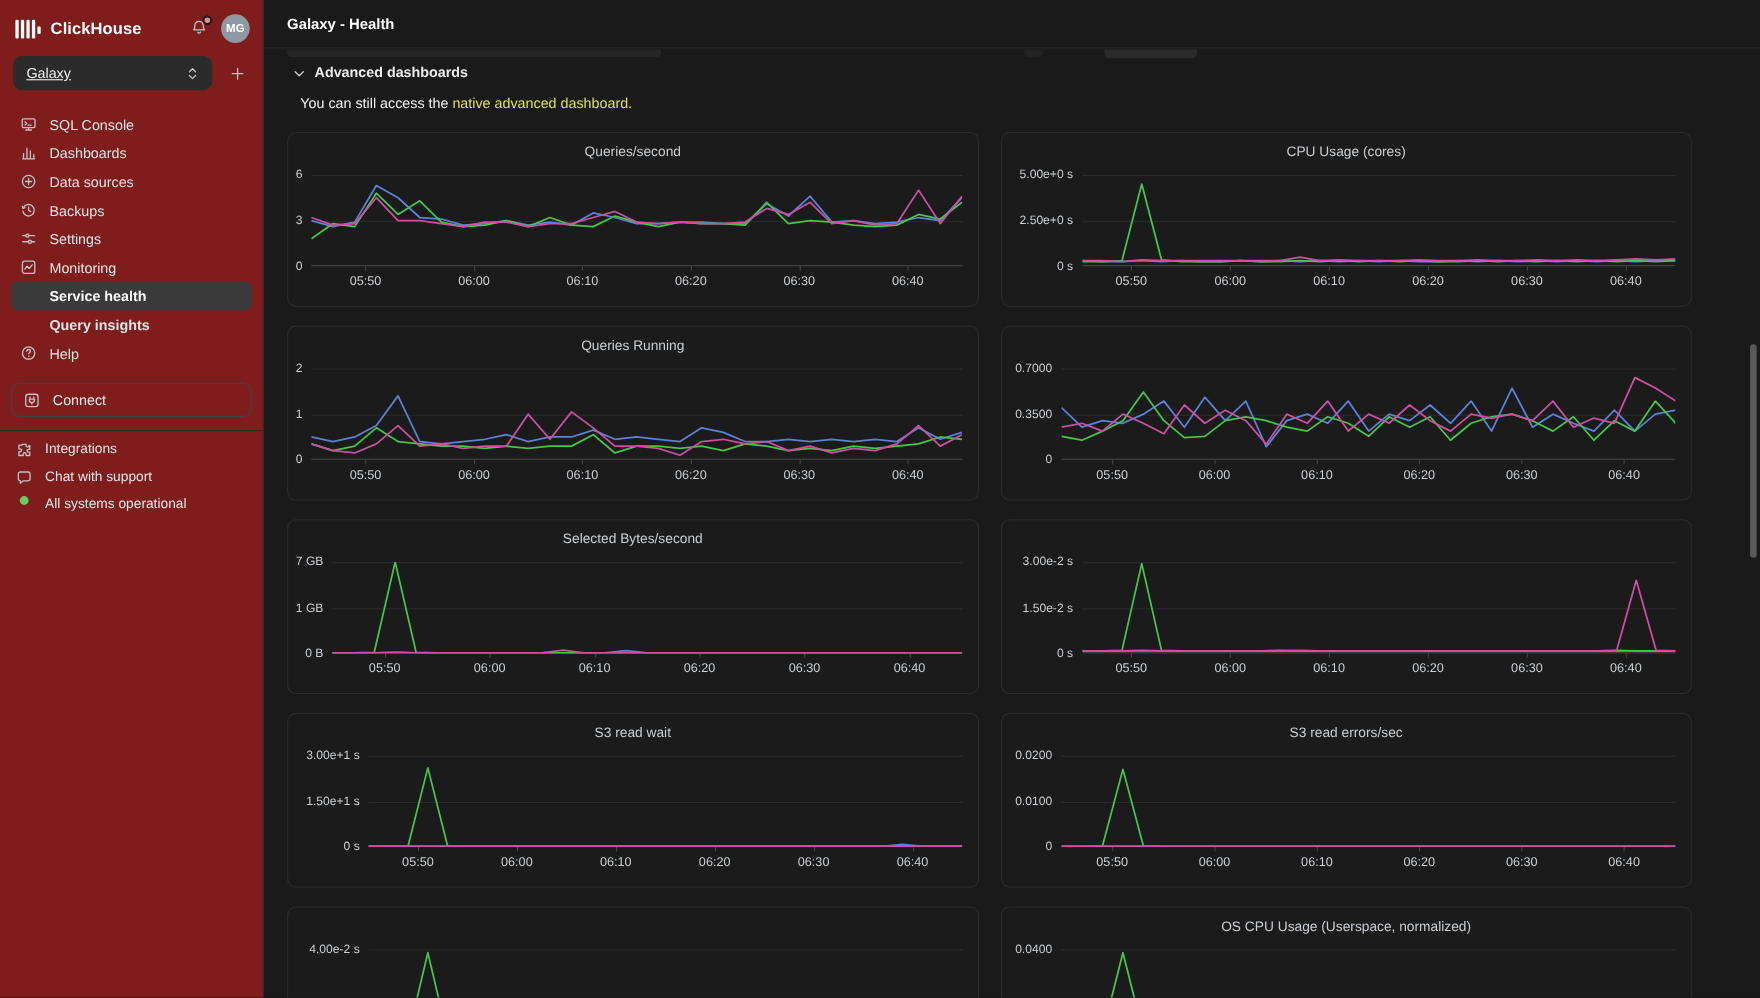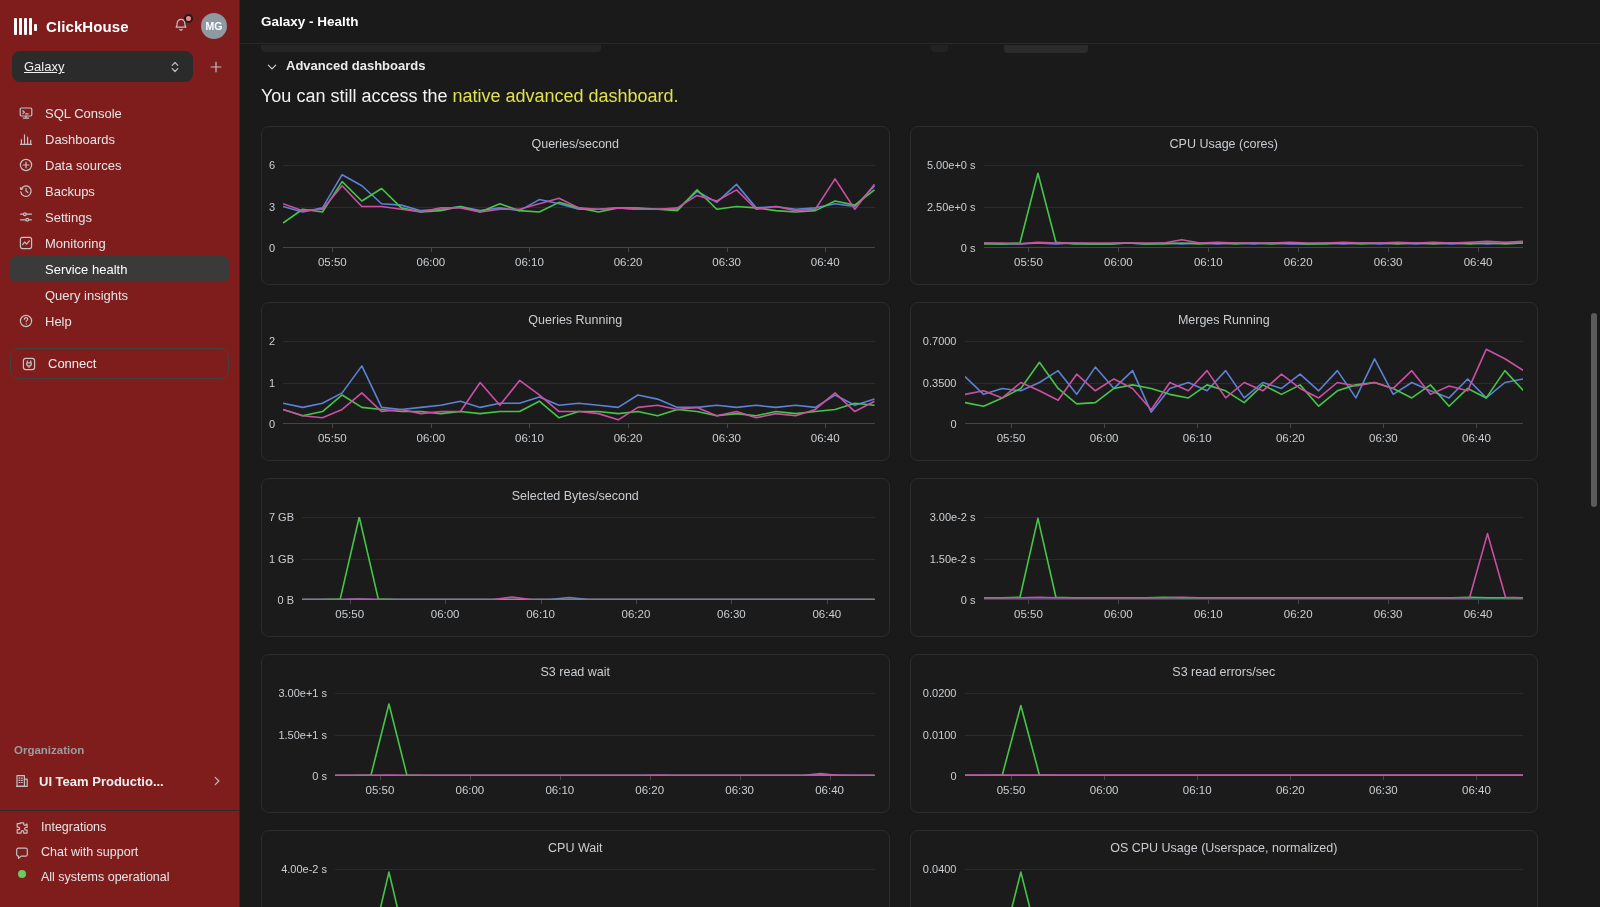--- a/index.html
+++ b/index.html
@@ -31,21 +31,21 @@
   .select-row { display:flex; align-items:center; padding:4px 12px 8px 12px; gap:12px; }
   .service-select { flex:1; height:31px; background:#2b2b2b; border-radius:8px;
     display:flex; align-items:center; padding:0 10px 0 12px; color:#f0f0f0; }
   .service-select .lbl { flex:1; font-size:13px;text-decoration:underline; }
   .plus-btn { width:22px; height:22px; display:flex; align-items:center; justify-content:center; color:#e0e0e0; }
 
   .nav { padding:10px 10px 0 10px; }
   .nav-item { display:flex; align-items:center; height:26px; padding:0 8px; gap:11px;
     border-radius:6px; color:#e4e4e4; font-size:13px; }
   .nav-item.selected { background:#3a3a3a; color:#fff; }
-  .nav-item.indent { padding-left:35px; }
+  .nav-item.indent { padding-left:35px;font-weight:bold; }
   .icon { color:#c2c2c2; width:16px; height:16px; flex-shrink:0; }
   .icon svg { width:16px; height:16px; display:block; }
   .icon svg * { fill:none; stroke:currentColor; stroke-width:1.2; stroke-linecap:round; stroke-linejoin:round; }
 
   .connect-btn { margin:14px 10px 0 10px; border:1px solid #414141; border-radius:8px; height:31px;
     display:flex; align-items:center; padding:0 10px; gap:11px; font-size:13px; color:#eee; }
 
   .org-block { margin-top:auto; padding:0 14px; }
   .org-label { color:#9c9c9c; font-size:11.5px; font-weight:600; margin-bottom:8px; }
   .org-item { display:flex; align-items:center; gap:9px; height:34px; font-weight:600; font-size:13px; color:#eee; }
@@ -57,21 +57,21 @@
 
   
   .main { flex:1; position:relative; background:#1a1a1a; overflow:hidden; }
   .main-header { height:44px; border-bottom:1px solid #292929; display:flex; align-items:center;
     padding-left:21px; font-weight:700; font-size:13.5px; color:#fff; }
   .clip-strip { position:absolute; border-radius:0 0 4px 4px; }
   .content { padding:0 62px 0 21px; position:relative; }
   .section-row { display:flex; align-items:center; gap:8px; margin:14px 0 0 3px;
     font-weight:600; font-size:13px; color:#ececec; }
   .section-row .icon { color:#cfcfcf; }
-  .notice { margin-top:13px; font-size:18px; color:#f2f2f2; }
+  .notice { margin-top:13px; font-size:13px; color:#f2f2f2;margin-left:12px; }
   .notice a { text-decoration:none; cursor:pointer; }
 
   .charts { margin-top:19px; display:grid; grid-template-columns:1fr 1fr; column-gap:20px; row-gap:17px; }
   .panel { height:159px; background:#1b1b1b; border:1px solid #2c2c2c; border-radius:8px;
     position:relative; }
   .chart-title { text-align:center; padding-top:10px; font-size:12.5px; color:#c9cdd1; }
   .plot { position:absolute; top:38px; bottom:36px; right:14px; }
   .plot svg { position:absolute; left:0; top:0; width:100%; height:100%; }
   .gridline { position:absolute; left:0; right:0; height:1px; background:#2b2b2b; }
   .baseline { position:absolute; left:0; right:0; bottom:0; height:1px; background:#454545; }
@@ -206,38 +206,20 @@
     <div class="connect-btn">
       <span class="icon">
           <svg viewBox="0 0 16 16">
             <rect x="2.4" y="2.4" width="11.2" height="11.2" rx="2.4"></rect>
             <path d="M6.3 4.9v1.9M9.7 4.9v1.9M5.7 6.8h4.6v.9a2.3 2.3 0 0 1-4.6 0zM8 9.9v1.5"></path>
           </svg>
         </span>
       <span>Connect</span>
     </div>
 
-    <div class="org-block">
-      <div class="org-label">Organization</div>
-      <div class="org-item">
-        <span class="icon">
-            <svg viewBox="0 0 16 16">
-              <rect x="3" y="2.6" width="7.4" height="10.8"></rect>
-              <path d="M10.4 6.2h2.8v7.2H2.6"></path>
-              <path d="M5 5.1h.9M7.4 5.1h.9M5 7.3h.9M7.4 7.3h.9M5 9.5h.9M7.4 9.5h.9"></path>
-            </svg>
-          </span>
-        <span>UI Team Productio...</span>
-        <span class="icon chev">
-            <svg viewBox="0 0 16 16">
-              <path d="M6.2 4.3 9.9 8l-3.7 3.7"></path>
-            </svg>
-          </span>
-      </div>
-    </div>
 
     <div class="sidebar-footer">
         <div class="footer-item">
           <span class="icon">
             <svg viewBox="0 0 16 16">
               <path d="M6.1 2.9h3.6v1.2a1.3 1.3 0 0 0 2.6 0h.8v3.4h-1.2a1.3 1.3 0 0 0 0 2.6h1.2v3h-3.4v-1.2a1.3 1.3 0 0 0-2.6 0v1.2H3.2V9.7h1.1a1.3 1.3 0 0 0 0-2.6H3.2V3.7h2.9z"></path>
             </svg>
           </span>
           <span>Integrations</span>
         </div>
@@ -356,21 +338,20 @@
               <span class="xtick" style="left: 91.6667%;"></span>
               <span class="xlab" style="left: 91.6667%;">06:40</span>
               <svg viewBox="0 0 1000 100" preserveAspectRatio="none">
                 <polyline points="0.0,75.00 33.3,80.00 66.7,75.00 100.0,62.50 133.3,30.00 166.7,80.00 200.0,82.50 233.3,80.00 266.7,77.50 300.0,72.50 333.3,80.00 366.7,75.00 400.0,75.00 433.3,67.50 466.7,77.50 500.0,75.00 533.3,77.50 566.7,80.00 600.0,65.00 633.3,70.00 666.7,80.00 700.0,80.00 733.3,77.50 766.7,80.00 800.0,77.50 833.3,80.00 866.7,77.50 900.0,80.00 933.3,65.00 966.7,77.50 1000.0,70.00" fill="none" stroke="#5b82d6" stroke-width="1.6" vector-effect="non-scaling-stroke" stroke-linejoin="round"></polyline>
                 <polyline points="0.0,82.50 33.3,90.00 66.7,85.00 100.0,65.00 133.3,80.00 166.7,82.50 200.0,85.00 233.3,85.00 266.7,87.50 300.0,85.00 333.3,87.50 366.7,85.00 400.0,85.00 433.3,72.50 466.7,92.50 500.0,85.00 533.3,85.00 566.7,87.50 600.0,85.00 633.3,90.00 666.7,82.50 700.0,85.00 733.3,90.00 766.7,87.50 800.0,90.00 833.3,85.00 866.7,87.50 900.0,85.00 933.3,82.50 966.7,75.00 1000.0,77.50" fill="none" stroke="#45c648" stroke-width="1.6" vector-effect="non-scaling-stroke" stroke-linejoin="round"></polyline>
                 <polyline points="0.0,82.50 33.3,90.00 66.7,92.50 100.0,82.50 133.3,62.50 166.7,85.00 200.0,82.50 233.3,87.50 266.7,85.00 300.0,85.00 333.3,50.00 366.7,77.50 400.0,47.50 433.3,65.00 466.7,85.00 500.0,85.00 533.3,87.50 566.7,95.00 600.0,80.00 633.3,77.50 666.7,82.50 700.0,80.00 733.3,90.00 766.7,85.00 800.0,92.50 833.3,87.50 866.7,90.00 900.0,82.50 933.3,62.50 966.7,85.00 1000.0,72.50" fill="none" stroke="#cc4fa4" stroke-width="1.6" vector-effect="non-scaling-stroke" stroke-linejoin="round"></polyline>
               </svg>
             </div>
           </div>
           <div class="panel">
-            <div class="chart-title">Merges Running</div>
             <div class="plot" style="left: 54px;">
               <span class="ylab" style="top: 100%;">0</span>
               <div class="gridline" style="top: 50%;"></div>
               <span class="ylab" style="top: 50%;">0.3500</span>
               <div class="gridline" style="top: 0%;"></div>
               <span class="ylab" style="top: 0%;">0.7000</span>
               <div class="baseline"></div>
               <span class="xtick" style="left: 8.33333%;"></span>
               <span class="xlab" style="left: 8.33333%;">05:50</span>
               <span class="xtick" style="left: 25%;"></span>
@@ -495,21 +476,20 @@
               <span class="xtick" style="left: 91.6667%;"></span>
               <span class="xlab" style="left: 91.6667%;">06:40</span>
               <svg viewBox="0 0 1000 100" preserveAspectRatio="none">
                 <polyline points="0.0,99.50 33.3,99.50 66.7,99.50 100.0,99.50 133.3,99.50 166.7,99.50 200.0,99.50 233.3,99.50 266.7,99.50 300.0,99.50 333.3,99.50 366.7,99.50 400.0,99.50 433.3,99.50 466.7,99.50 500.0,99.50 533.3,99.50 566.7,99.50 600.0,99.50 633.3,99.50 666.7,99.50 700.0,99.50 733.3,99.50 766.7,99.50 800.0,99.50 833.3,99.50 866.7,99.50 900.0,99.50 933.3,99.50 966.7,99.50 1000.0,99.50" fill="none" stroke="#5b82d6" stroke-width="1.6" vector-effect="non-scaling-stroke" stroke-linejoin="round"></polyline>
                 <polyline points="0.0,99.50 33.3,99.50 66.7,99.00 100.0,15.00 133.3,99.00 166.7,99.50 200.0,99.50 233.3,99.50 266.7,99.50 300.0,99.50 333.3,99.50 366.7,99.50 400.0,99.50 433.3,99.50 466.7,99.50 500.0,99.50 533.3,99.50 566.7,99.50 600.0,99.50 633.3,99.50 666.7,99.50 700.0,99.50 733.3,99.50 766.7,99.50 800.0,99.50 833.3,99.50 866.7,99.50 900.0,99.50 933.3,99.50 966.7,99.50 1000.0,99.50" fill="none" stroke="#45c648" stroke-width="1.6" vector-effect="non-scaling-stroke" stroke-linejoin="round"></polyline>
                 <polyline points="0.0,99.00 33.3,99.00 66.7,99.00 100.0,99.00 133.3,99.00 166.7,99.00 200.0,99.00 233.3,99.00 266.7,99.00 300.0,99.00 333.3,99.00 366.7,99.00 400.0,99.00 433.3,99.00 466.7,99.00 500.0,99.00 533.3,99.00 566.7,99.00 600.0,99.00 633.3,99.00 666.7,99.00 700.0,99.00 733.3,99.00 766.7,99.00 800.0,99.00 833.3,99.00 866.7,99.00 900.0,99.00 933.3,99.00 966.7,99.00 1000.0,99.00" fill="none" stroke="#cc4fa4" stroke-width="1.6" vector-effect="non-scaling-stroke" stroke-linejoin="round"></polyline>
               </svg>
             </div>
           </div>
           <div class="panel">
-            <div class="chart-title">CPU Wait</div>
             <div class="plot" style="left: 73px;">
               <div class="gridline" style="top: 0%;"></div>
               <span class="ylab" style="top: 0%;">4.00e-2 s</span>
               <svg viewBox="0 0 1000 100" preserveAspectRatio="none">
                 <polyline points="0.0,97.50 33.3,97.50 66.7,97.50 100.0,97.50 133.3,97.50 166.7,97.50 200.0,97.50 233.3,97.50 266.7,97.50 300.0,97.50 333.3,97.50 366.7,97.50 400.0,97.50 433.3,97.50 466.7,97.50 500.0,97.50 533.3,97.50 566.7,97.50 600.0,97.50 633.3,97.50 666.7,97.50 700.0,97.50 733.3,97.50 766.7,97.50 800.0,97.50 833.3,97.50 866.7,97.50 900.0,97.50 933.3,97.50 966.7,97.50 1000.0,97.50" fill="none" stroke="#5b82d6" stroke-width="1.6" vector-effect="non-scaling-stroke" stroke-linejoin="round"></polyline>
                 <polyline points="0.0,97.50 33.3,97.50 66.7,95.00 100.0,3.75 133.3,95.00 166.7,97.50 200.0,97.50 233.3,97.50 266.7,97.50 300.0,97.50 333.3,97.50 366.7,97.50 400.0,97.50 433.3,97.50 466.7,97.50 500.0,97.50 533.3,97.50 566.7,97.50 600.0,97.50 633.3,97.50 666.7,97.50 700.0,97.50 733.3,97.50 766.7,97.50 800.0,97.50 833.3,97.50 866.7,97.50 900.0,97.50 933.3,97.50 966.7,97.50 1000.0,97.50" fill="none" stroke="#45c648" stroke-width="1.6" vector-effect="non-scaling-stroke" stroke-linejoin="round"></polyline>
                 <polyline points="0.0,97.50 33.3,97.50 66.7,97.50 100.0,95.00 133.3,97.50 166.7,97.50 200.0,97.50 233.3,97.50 266.7,97.50 300.0,97.50 333.3,97.50 366.7,97.50 400.0,97.50 433.3,97.50 466.7,97.50 500.0,97.50 533.3,97.50 566.7,97.50 600.0,97.50 633.3,97.50 666.7,97.50 700.0,97.50 733.3,97.50 766.7,97.50 800.0,97.50 833.3,97.50 866.7,97.50 900.0,97.50 933.3,97.50 966.7,97.50 1000.0,97.50" fill="none" stroke="#cc4fa4" stroke-width="1.6" vector-effect="non-scaling-stroke" stroke-linejoin="round"></polyline>
               </svg>
             </div>
           </div>

